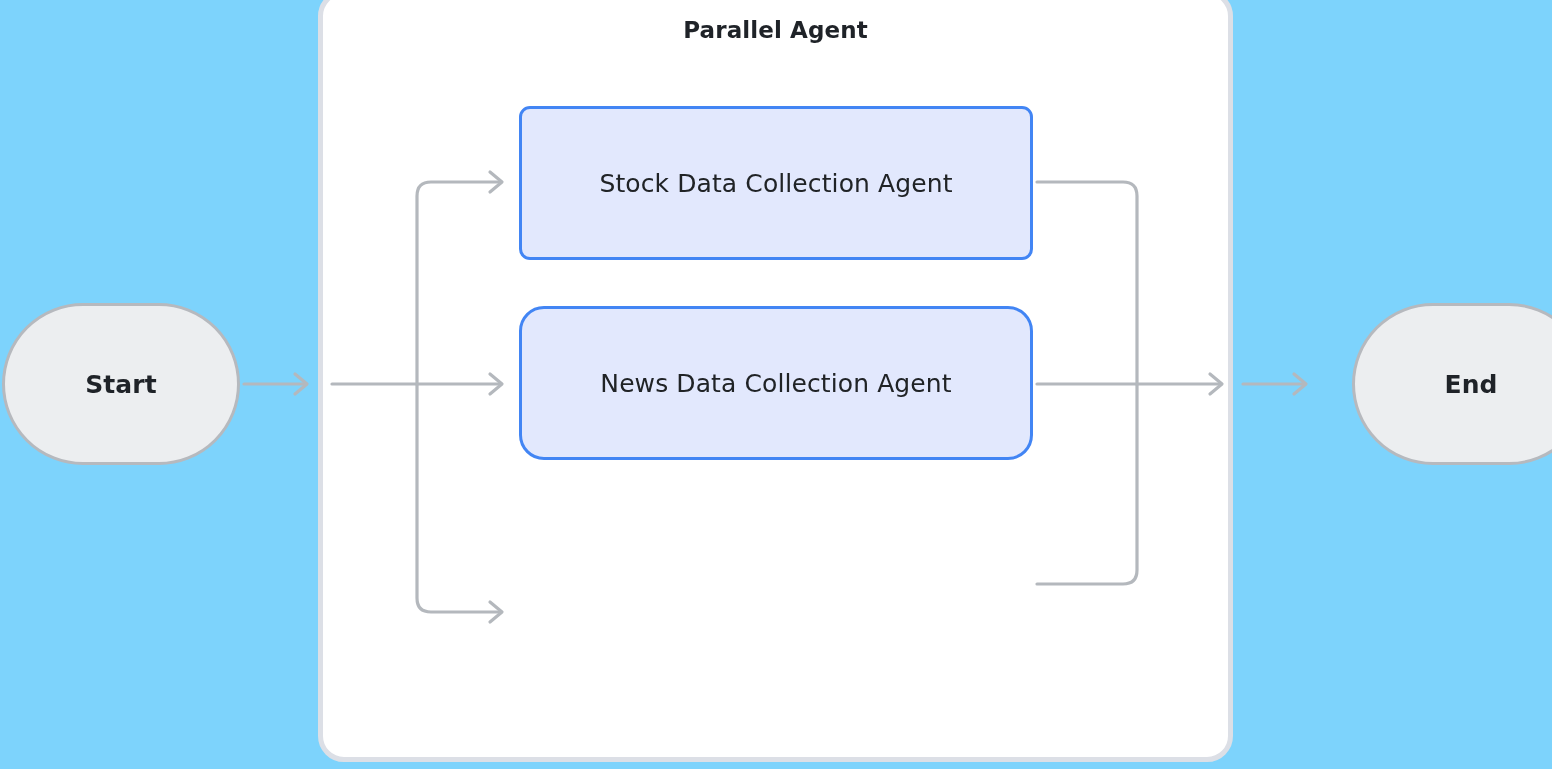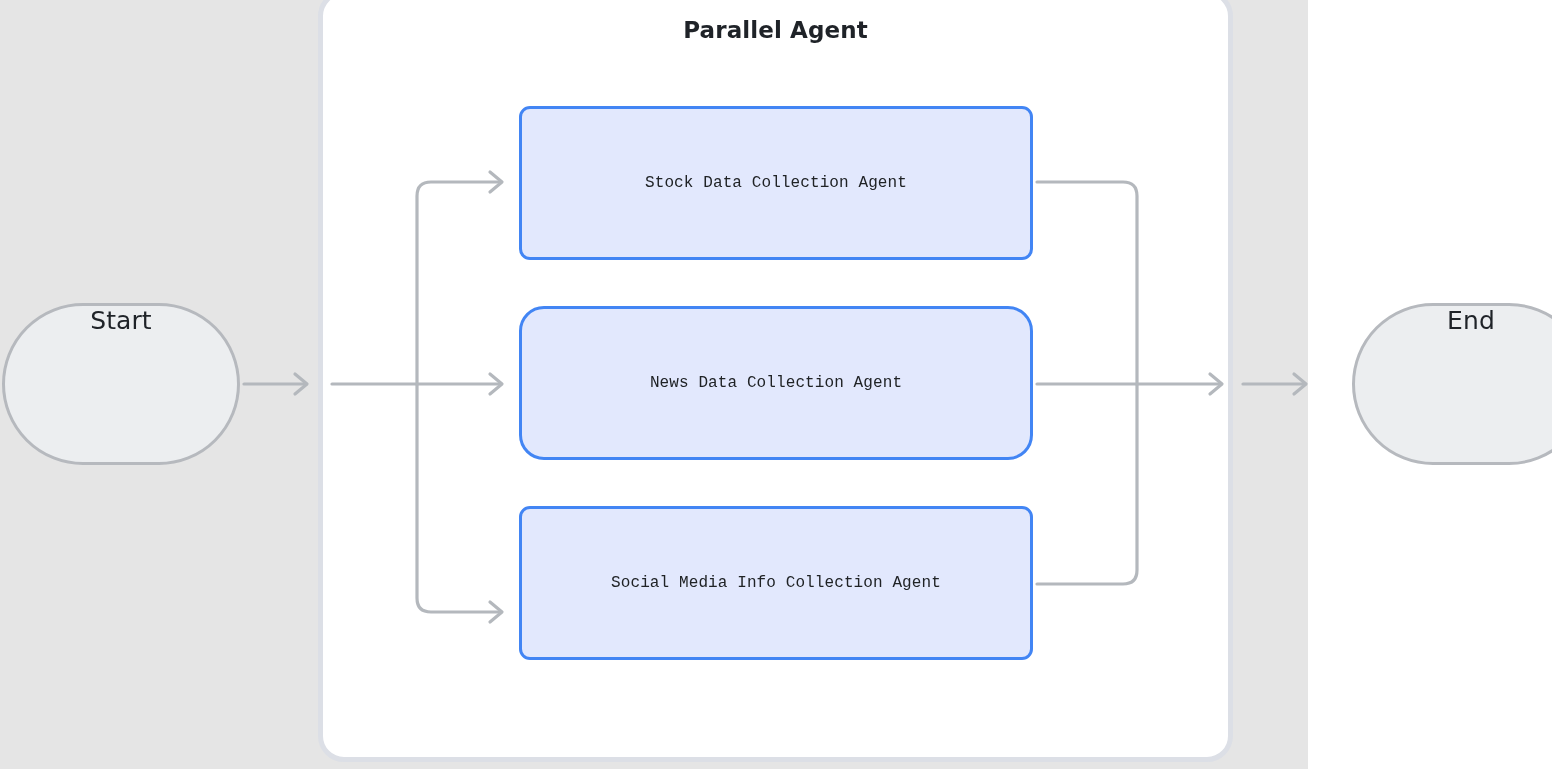--- a/index.html
+++ b/index.html
@@ -8,23 +8,23 @@
     background: #ffffff;
   }
   body {
     width: 1552px;
     height: 769px;
     overflow: hidden;
     font-family: "DejaVu Sans", "Liberation Sans", sans-serif;
   }
   #stage {
     position: relative;
-    width: 1308px;
+    width: 1552px;
     height: 769px;
-    background: #e5e5e5;
+    background: #7dd3fc;
   }
   #wire {
     position: absolute;
     left: 0;
     top: 0;
     width: 1552px;
     height: 769px;
   }
 
   
@@ -59,40 +59,40 @@
     height: 154px;
     box-sizing: border-box;
     background: #e2e8fd;
     border: 3px solid #4285f4;
     border-radius: 11px;
     display: flex;
     align-items: center;
     justify-content: center;
   }
   .agent-node .node-label {
-    font-size: 16px;
+    font-size: 25px;
     color: #202326;
     letter-spacing: 0.1px;
     white-space: nowrap;
-    font-family: Liberation Mono, monospace;
   }
   #agent-0 { top: 106px; }
   #agent-1 { top: 306px; border-radius: 25px; }
   #agent-2 { top: 506px; }
 
   
   .terminal-node {
     position: absolute;
     box-sizing: border-box;
     background: #eceef0;
     border: 3px solid #b6b9be;
     border-radius: 82px;
     display: flex;
-    align-items: flex-start;
+    align-items: center;
     justify-content: center;
+    font-weight: bold;
   }
   .terminal-node .node-label {
     font-size: 25px;
     color: #1f2328;
     letter-spacing: 0.1px;
   }
   #node-start {
     left: 2px;
     top: 303px;
     width: 238px;
@@ -147,21 +147,18 @@
   <div class="terminal-node" id="node-start">
     <span class="node-label">Start</span>
   </div>
 
   <div class="agent-node" id="agent-0">
     <span class="node-label">Stock Data Collection Agent</span>
   </div>
   <div class="agent-node" id="agent-1">
     <span class="node-label">News Data Collection Agent</span>
   </div>
-  <div class="agent-node" id="agent-2">
-    <span class="node-label">Social Media Info Collection Agent</span>
-  </div>
 
   <div class="terminal-node" id="node-end">
     <span class="node-label">End</span>
   </div>
 
 </div>
 
 </body></html>

